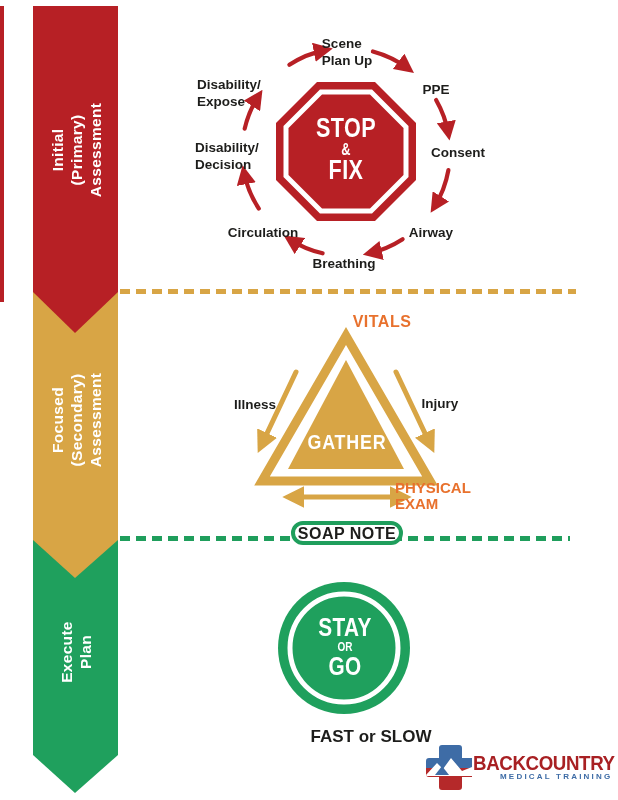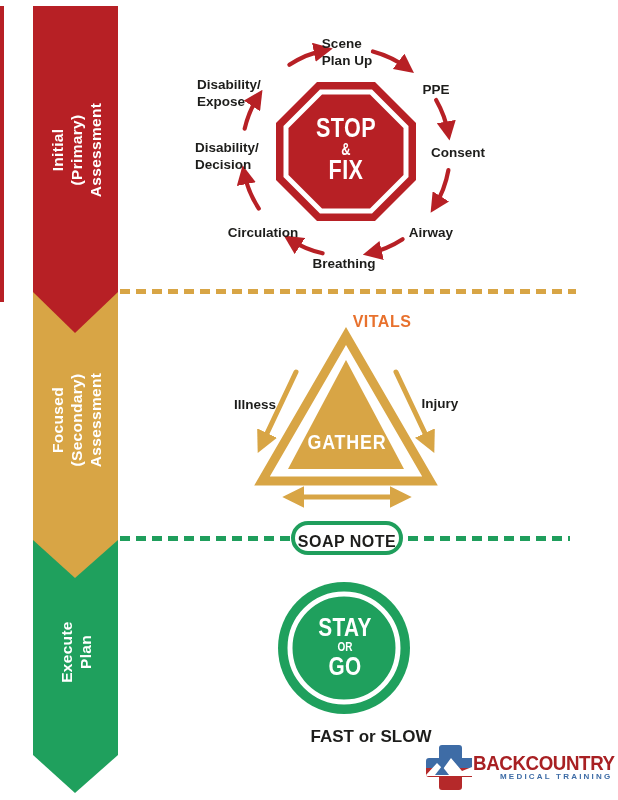--- a/index.html
+++ b/index.html
@@ -20,23 +20,23 @@
         transform:translate(-50%,-50%) scaleX(.8);white-space:nowrap;}
   .disp .big{font-size:27px;line-height:23px;letter-spacing:.5px;display:block;}
   .disp .mid{font-size:16px;line-height:19px;display:block;}
   .orange{color:#E8712D;font-weight:800;}
   
   .dash-gold{position:absolute;left:120px;top:289px;width:456px;height:5px;
     background:repeating-linear-gradient(90deg,#D8A545 0 10px,transparent 10px 16px);}
   .dash-green{position:absolute;left:120px;top:536px;width:450px;height:5px;
     background:repeating-linear-gradient(90deg,#1F9E5C 0 10px,transparent 10px 16px);}
   
-  .pill{position:absolute;left:291px;top:521px;width:112px;height:34px;
+  .pill{position:absolute;left:291px;top:521px;width:112px;height:24px;
         box-sizing:border-box;border:4px solid #1F9E5C;border-radius:18px;
-        background:#fff;display:flex;align-items:flex-end;justify-content:center;
+        background:#fff;display:flex;align-items:flex-start;justify-content:center;
         font-size:16px;font-weight:800;color:#1d1d1b;letter-spacing:.5px;z-index:5;}
   .caption{position:absolute;font-size:17px;font-weight:800;color:#1d1d1b;
            transform:translate(-50%,-50%);white-space:nowrap;}
   
   .logo-name{position:absolute;left:473px;top:752px;font-size:19.5px;font-weight:800;
              color:#A82023;letter-spacing:-.4px;transform:scaleX(.96);
              transform-origin:left top;white-space:nowrap;}
   .logo-tag{position:absolute;left:476px;top:772px;font-size:8px;font-weight:700;
             color:#3E6CA6;letter-spacing:2.2px;white-space:nowrap;margin-left:24px;}
   .tri-lbl{position:absolute;font-size:15px;line-height:16px;font-weight:800;
@@ -147,20 +147,24 @@
     <span class="big">FIX</span>
   </div>
 
   <div class="dash-gold"></div>
   <div class="dash-green"></div>
 
   <div class="tri-lbl orange" style="left:346px;top:322px;transform:translate(-50%,-50%);font-size:16px;letter-spacing:.5px;margin-left:36px;">VITALS</div>
   <div class="lbl ctr" style="left:255px;top:404px;">Illness</div>
   <div class="lbl ctr" style="left:440px;top:403px;">Injury</div>
   <div class="disp" style="left:347px;top:442px;transform:translate(-50%,-50%) scaleX(.85);font-size:21px;letter-spacing:1px;">GATHER</div>
+  <div class="tri-lbl orange" style="left:395px;top:480px;">
+    <span>PHYSICAL</span><br>
+    <span>EXAM</span>
+  </div>
 
   <div class="pill">
     <span>SOAP NOTE</span>
   </div>
 
   <div class="disp" style="left:345px;top:647px;">
     <span class="big" style="font-size:26px;line-height:21px;">STAY</span>
     <span class="mid" style="font-size:12.5px;line-height:18px;">OR</span>
     <span class="big" style="font-size:26px;line-height:21px;">GO</span>
   </div>

